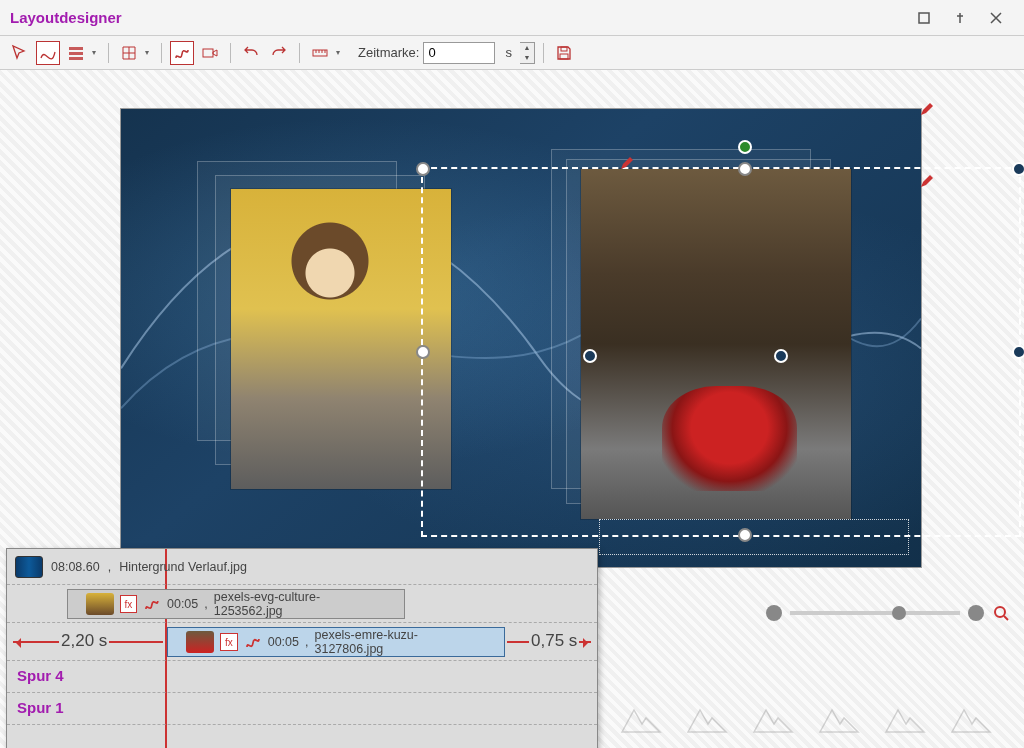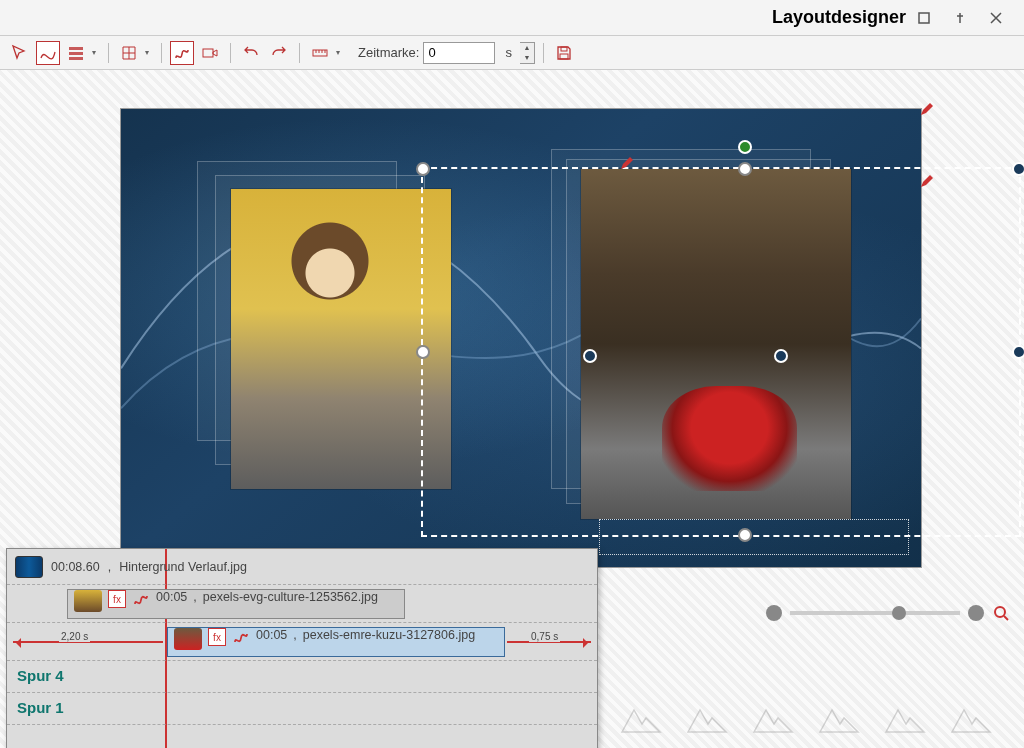--- a/index.html
+++ b/index.html
@@ -1,20 +1,20 @@
 <!DOCTYPE html>
 <html><head>
 <meta charset="utf-8">
 <style>
   * { box-sizing: border-box; margin: 0; padding: 0; font-family: "Segoe UI", Tahoma, sans-serif; }
   body { width: 1024px; height: 748px; background: #f4f4f4; overflow: hidden; position: relative; }
 
   
   .titlebar { height: 36px; display: flex; align-items: center; padding: 0 10px; border-bottom: 1px solid #ccc; background: #f4f4f4; }
-  .titlebar .title { font-weight: 600; font-size: 18px; color: #000000; flex: 1; text-align: right; }
+  .titlebar .title { font-weight: 600; font-size: 15px; color: #a21caf; flex: 1; }
   .titlebar .winbtn { width: 36px; height: 36px; display: flex; align-items: center; justify-content: center; color: #555; cursor: pointer; }
   .titlebar .winbtn svg { width: 12px; height: 12px; stroke: #555; fill: none; stroke-width: 1.5; }
 
   
   .toolbar { height: 34px; display: flex; align-items: center; padding: 0 8px; gap: 4px; border-bottom: 1px solid #ccc; background: #f4f4f4; }
   .tbtn { width: 24px; height: 24px; display: flex; align-items: center; justify-content: center; border: 1px solid transparent; cursor: pointer; }
   .tbtn.sel { border: 1px solid #b33; background: #fff; }
   .tbtn svg { width: 18px; height: 18px; }
   .tsep { width: 1px; height: 20px; background: #bbb; margin: 0 4px; }
   .tdrop { width: 8px; color: #666; font-size: 8px; }
@@ -69,31 +69,31 @@
   
   .timeline { position:absolute; left:6px; top:478px; width:592px; height:226px; background:#dcdcdc; border:1px solid #888; box-shadow:2px 2px 6px rgba(0,0,0,.25); font-size:12.5px; color:#444; }
   .timeline .row { border-bottom:1px dashed #aaa; position:relative; }
   .tl-chapter { height:22px; padding:2px 8px; }
   .tl-chapter .dash { display:inline-block; width:18px; height:3px; background:#c33; vertical-align:middle; margin-right:6px; }
   .tl-bg { height:36px; display:flex; align-items:center; padding:4px 8px; gap:8px; }
   .thumb { width:28px; height:22px; border-radius:3px; }
   .thumb.bg { background:linear-gradient(90deg,#0a3a6a,#0d5a9a,#0a3a6a); border:1px solid #333; }
   .thumb.w { background:linear-gradient(180deg,#d8b23a,#6b4a2a); }
   .thumb.c { background:linear-gradient(180deg,#6d5a3f,#c22); }
-  .clip { position:absolute; height:30px; top:4px; display:flex; align-items:flex-start; gap:6px; padding:0 6px; border:1px solid #888; background:#ccc; }
+  .clip { position:absolute; height:30px; top:4px; display:flex; align-items:center; gap:6px; padding:0 18px; border:1px solid #888; background:#ccc; }
   .clip.sel { background:#bcd5ea; border:1px solid #3a6a9a; }
   .clip .fx { width:18px; height:18px; border:1px solid #c33; display:flex; align-items:center; justify-content:center; font-size:10px; color:#c33; background:#fff; }
   .clip .motion { width:18px; height:18px; color:#c33; }
   .tl-track { height:38px; }
-  .tl-trackname { height:32px; padding:6px 10px; font-weight:600; color:#0f766e; font-size:15px; }
+  .tl-trackname { height:32px; padding:6px 10px; font-weight:600; color:#a21caf; font-size:15px; }
   .tl-arrow { position:absolute; height:0; border-top:2px solid #c33; }
   .tl-arrow::before,.tl-arrow::after { content:""; position:absolute; top:-5px; width:0; height:0; border:5px solid transparent; }
   .tl-arrow.left::before { left:-2px; border-right-color:#c33; }
   .tl-arrow.right::after { right:-2px; border-left-color:#c33; }
-  .tl-arrowlabel { position:absolute; font-size:10px; color:#444; background:#dcdcdc; padding:0 2px; }
+  .tl-arrowlabel { position:absolute; font-size:17px; color:#444; background:#dcdcdc; padding:0 2px; }
   .playhead { position:absolute; top:0; bottom:0; width:2px; background:#c33; left:158px; }
 
   
   .footer-deco { position:absolute; left:600px; right:0; bottom:0; height:58px; display:flex; align-items:center; gap:22px; padding-left:20px; opacity:.35; }
   .footer-deco svg { width:44px; height:30px; }
 </style>
 </head>
 <body>
 
 <div class="titlebar">
@@ -262,21 +262,21 @@
         <path d="M2 28L14 6l8 14 4-6 14 14z" fill="none" stroke="#888" stroke-width="1.5"></path>
       </svg>
   </div>
 
   <div class="timeline">
     <div class="playhead"></div>
 
 
     <div class="row tl-bg">
       <div class="thumb bg"></div>
-      <span>00:08.60</span>
+      <span>08:08.60</span>
         <span>, </span>
       <span>Hintergrund Verlauf.jpg</span>
     </div>
 
     <div class="row tl-track">
       <div class="clip" style="left:60px; width:338px;">
         <div class="thumb w"></div>
         <div class="fx">fx</div>
         <svg class="motion" viewBox="0 0 18 18">
             <path d="M3 14c0-6 5 4 6-4s6 2 6-4" fill="none" stroke="#c33" stroke-width="1.8"></path>

